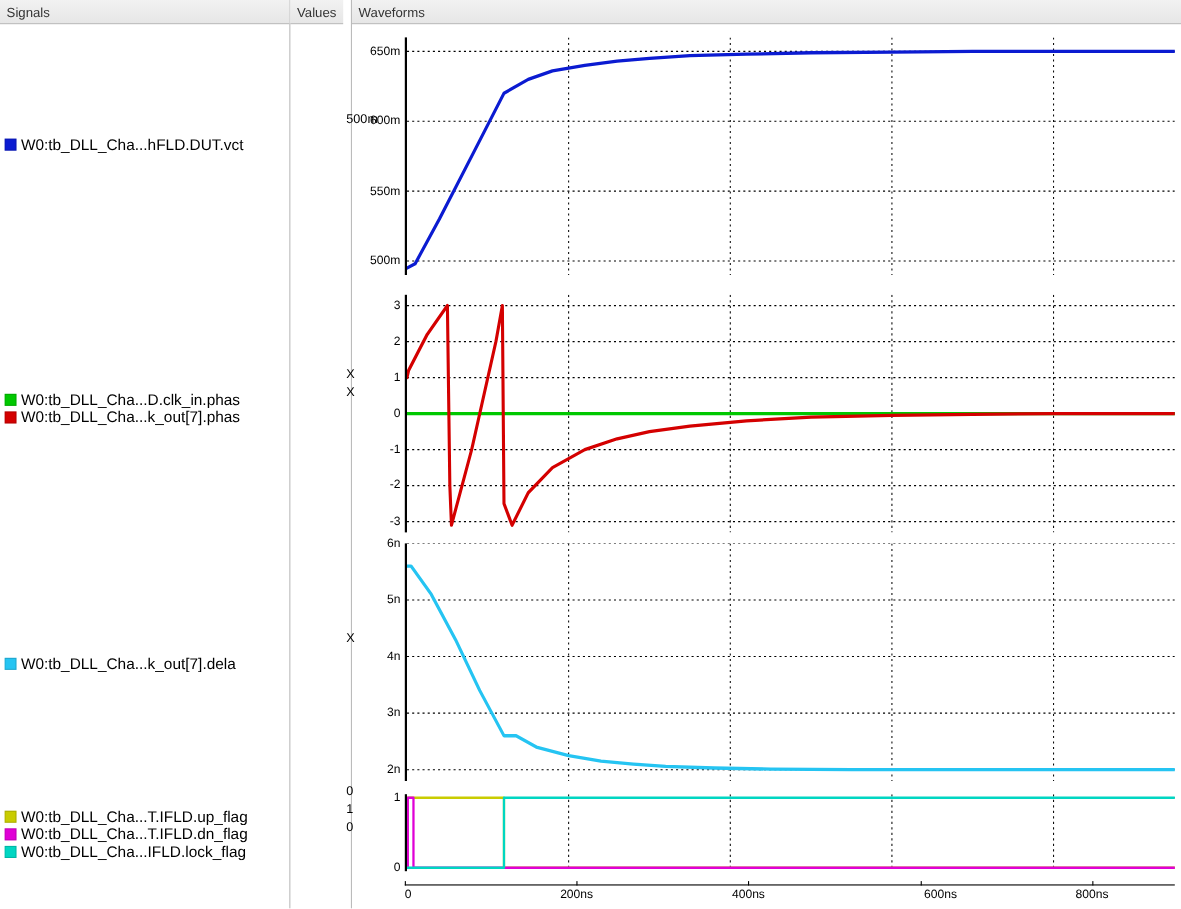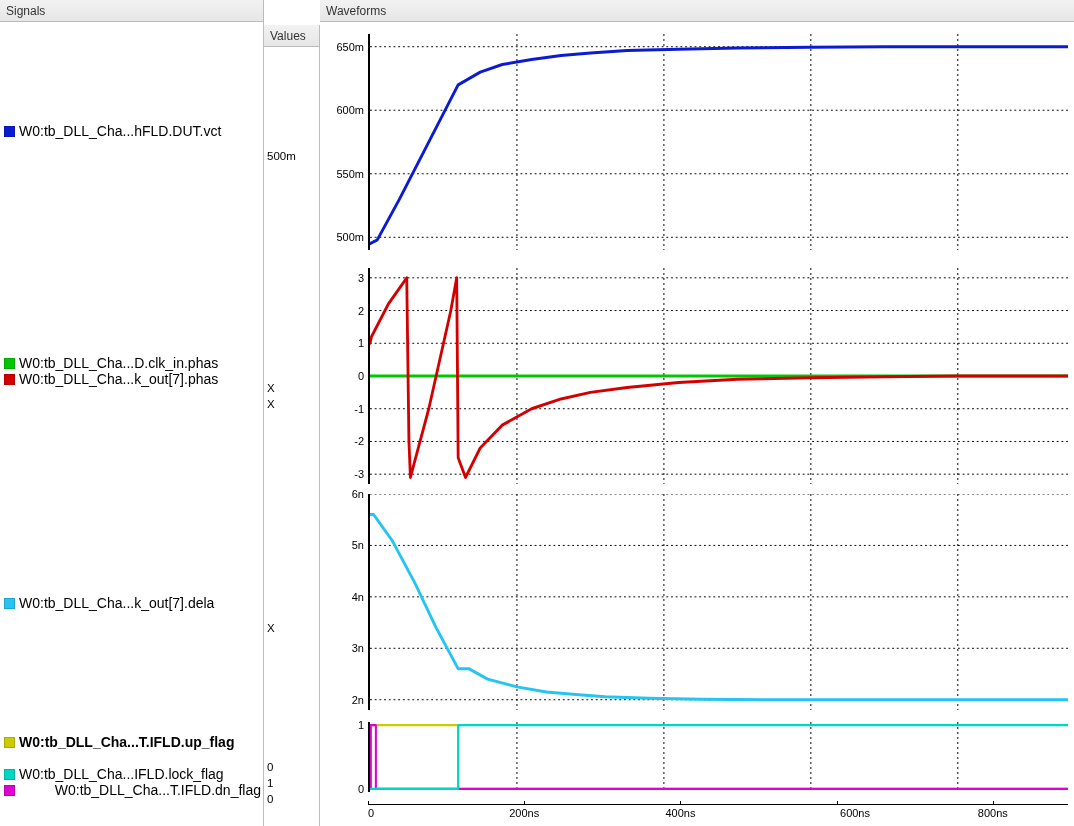--- a/index.html
+++ b/index.html
@@ -1,19 +1,19 @@
 <!DOCTYPE html>
 <html><head>
 <meta charset="utf-8">
 <style>
 * { box-sizing: border-box; margin: 0; padding: 0; }
 html, body { width: 1074px; height: 826px; font-family: sans-serif; font-size: 12px; background: #fff; overflow: hidden; }
 .container { display: flex; width: 100%; height: 100%; }
 .col-signals { width: 264px; display: flex; flex-direction: column; border-right: 1px solid #bbb; }
-.col-values { width: 56px; display: flex; flex-direction: column; border-right: 1px solid #bbb; margin-top: 25px; }
+.col-values { width: 56px; display: flex; flex-direction: row; border-right: 1px solid #bbb; }
 .col-waveforms { flex: 1; display: flex; flex-direction: column; min-width: 0; }
 .header { height: 22px; background: linear-gradient(#f2f2f2,#e6e6e6); border-bottom: 1px solid #bbb; padding: 4px 6px; font-size: 12px; color: #333; white-space: nowrap; overflow: hidden; }
 .signals-body { flex: 1; position: relative; }
 .values-body { flex: 1; position: relative; }
 .sig-row { position: absolute; left: 4px; right: 2px; display: flex; align-items: center; height: 16px; white-space: nowrap; overflow: hidden; font-size: 14px; }
 .swatch { width: 11px; height: 11px; margin-right: 4px; flex: 0 0 11px; border: 1px solid rgba(0,0,0,0.15); }
 .val-row { position: absolute; left: 3px; font-size: 11.5px; height: 16px; display: flex; align-items: center; }
 .add-signals-btn { margin: 4px; height: 24px; background: linear-gradient(#fdfdfd,#ececec); border: 1px solid #bbb; border-radius: 3px; font-size: 12px; color: #222; cursor: pointer; }
 .wave-body { flex: 1; position: relative; padding-left: 48px; }
 .yaxis { position: absolute; left: 0; width: 46px; text-align: right; font-size: 11px; color: #000; }
@@ -42,25 +42,25 @@
           <span>W0:tb_DLL_Cha...D.clk_in.phas</span>
         </div>
         <div class="sig-row" style="top: 349px;">
           <span class="swatch" style="background: rgb(212, 0, 0);"></span>
           <span>W0:tb_DLL_Cha...k_out[7].phas</span>
         </div>
         <div class="sig-row" style="top: 573px;">
           <span class="swatch" style="background: rgb(37, 196, 242);"></span>
           <span>W0:tb_DLL_Cha...k_out[7].dela</span>
         </div>
-        <div class="sig-row" style="top: 712px; font-weight: bold;">
+        <div class="sig-row" style="top: 712px;">
           <span class="swatch" style="background: rgb(201, 204, 0);"></span>
           <span>W0:tb_DLL_Cha...T.IFLD.up_flag</span>
         </div>
-        <div class="sig-row" style="top: 760px; justify-content: space-between;">
+        <div class="sig-row" style="top: 728px;">
           <span class="swatch" style="background: rgb(224, 0, 214);"></span>
           <span>W0:tb_DLL_Cha...T.IFLD.dn_flag</span>
         </div>
         <div class="sig-row" style="top: 744px;">
           <span class="swatch" style="background: rgb(0, 214, 194);"></span>
           <span>W0:tb_DLL_Cha...IFLD.lock_flag</span>
         </div>
       </div>
   </div>
   <div class="col-values">

